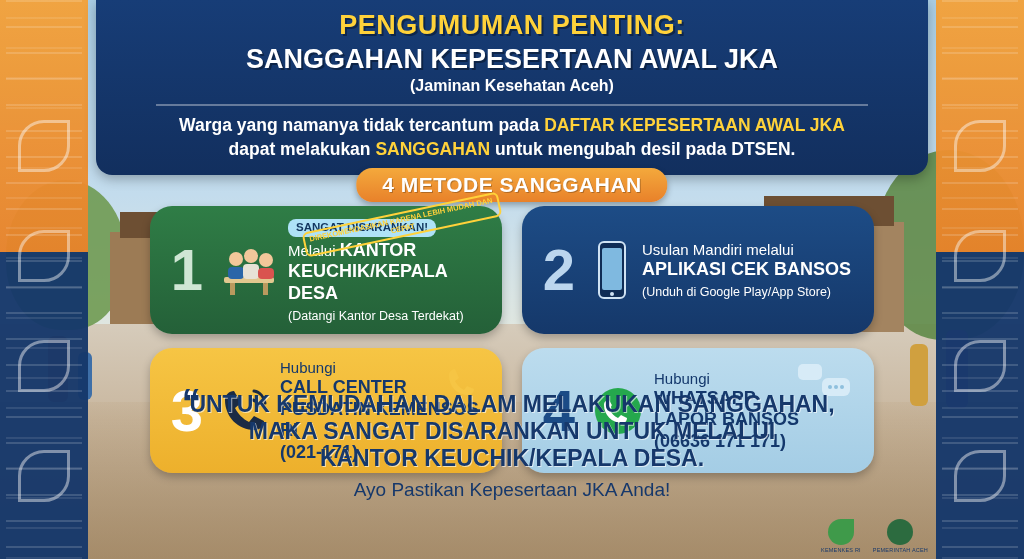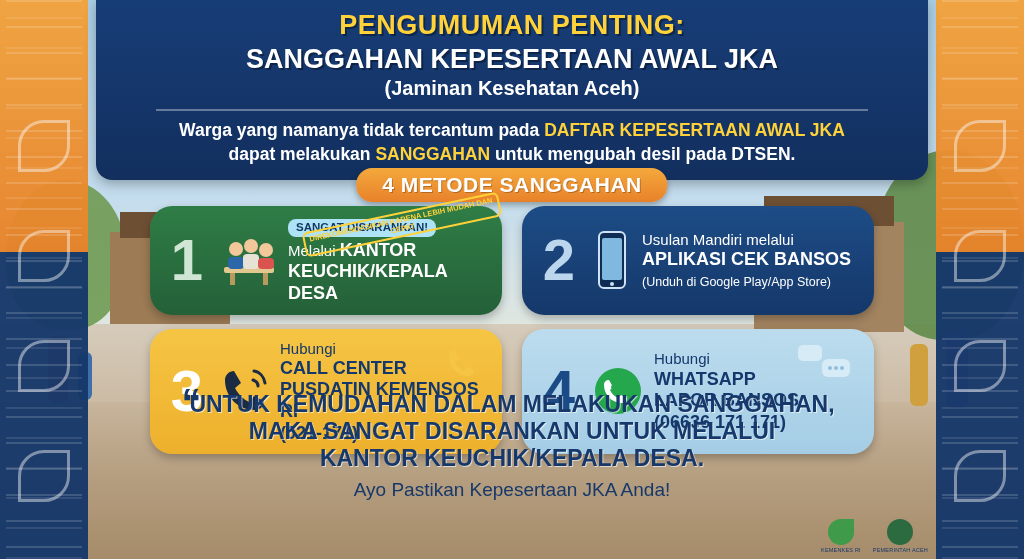--- a/index.html
+++ b/index.html
@@ -54,21 +54,21 @@
     text-align:center;
   }
   .h-title1{
     color:#ffd23a;font-weight:bold;font-size:27px;letter-spacing:.5px;
     text-shadow:2px 2px 0 rgba(0,0,0,.35);
   }
   .h-title2{
     color:#ffffff;font-weight:bold;font-size:27px;margin-top:3px;
     text-shadow:2px 2px 0 rgba(0,0,0,.35);
   }
-  .h-sub{color:#ffffff;font-size:20px;margin-top:2px;font-weight:bold;}
+  .h-sub{color:#ffffff;font-size:16px;margin-top:2px;font-weight:bold;}
   .h-rule{height:2px;background:rgba(255,255,255,.35);margin:9px 42px 8px;}
   .h-body{color:#ffffff;font-size:17.5px;font-weight:bold;line-height:1.35;}
   .hl{color:#ffd23a;}
   
   .methods-title{
     position:absolute;left:50%;transform:translateX(-50%);top:168px;
     background:linear-gradient(180deg,#f4a93c,#e8812a);
     color:#ffffff;font-weight:bold;font-size:21px;letter-spacing:.5px;
     padding:5px 26px;border-radius:16px;
     box-shadow:0 3px 6px rgba(0,0,0,.3);
@@ -199,20 +199,21 @@
             <circle cx="31" cy="13" r="7" fill="#f2c79a"></circle>
             <rect x="23" y="21" width="16" height="15" rx="4" fill="#e7e2d6"></rect>
             <circle cx="46" cy="17" r="7" fill="#f2c79a"></circle>
             <rect x="38" y="25" width="16" height="11" rx="4" fill="#d9534f"></rect>
           </svg>
         </div>
         <div class="txt">
           <span class="badge">SANGAT DISARANKAN!</span><br>
           <span class="t-reg">Melalui </span><span class="t-big">KANTOR</span><br>
           <span class="t-big">KEUCHIK/KEPALA DESA</span><br>
+          <span class="t-sm">(Datangi Kantor Desa Terdekat)</span>
         </div>
         <div class="stamp">DIREKOMENDASIKAN KARENA LEBIH MUDAH DAN CEPAT</div>
       </div>
 
       <div class="card c2">
         <div class="num num-d">2</div>
         <div class="icon-box">
           <svg width="40" height="60" viewBox="0 0 40 60">
             <rect x="7" y="2" width="26" height="56" rx="5" fill="#0f2c55" stroke="#cfe2f3" stroke-width="2"></rect>
             <rect x="10" y="8" width="20" height="42" rx="2" fill="#7fb9e0"></rect>

